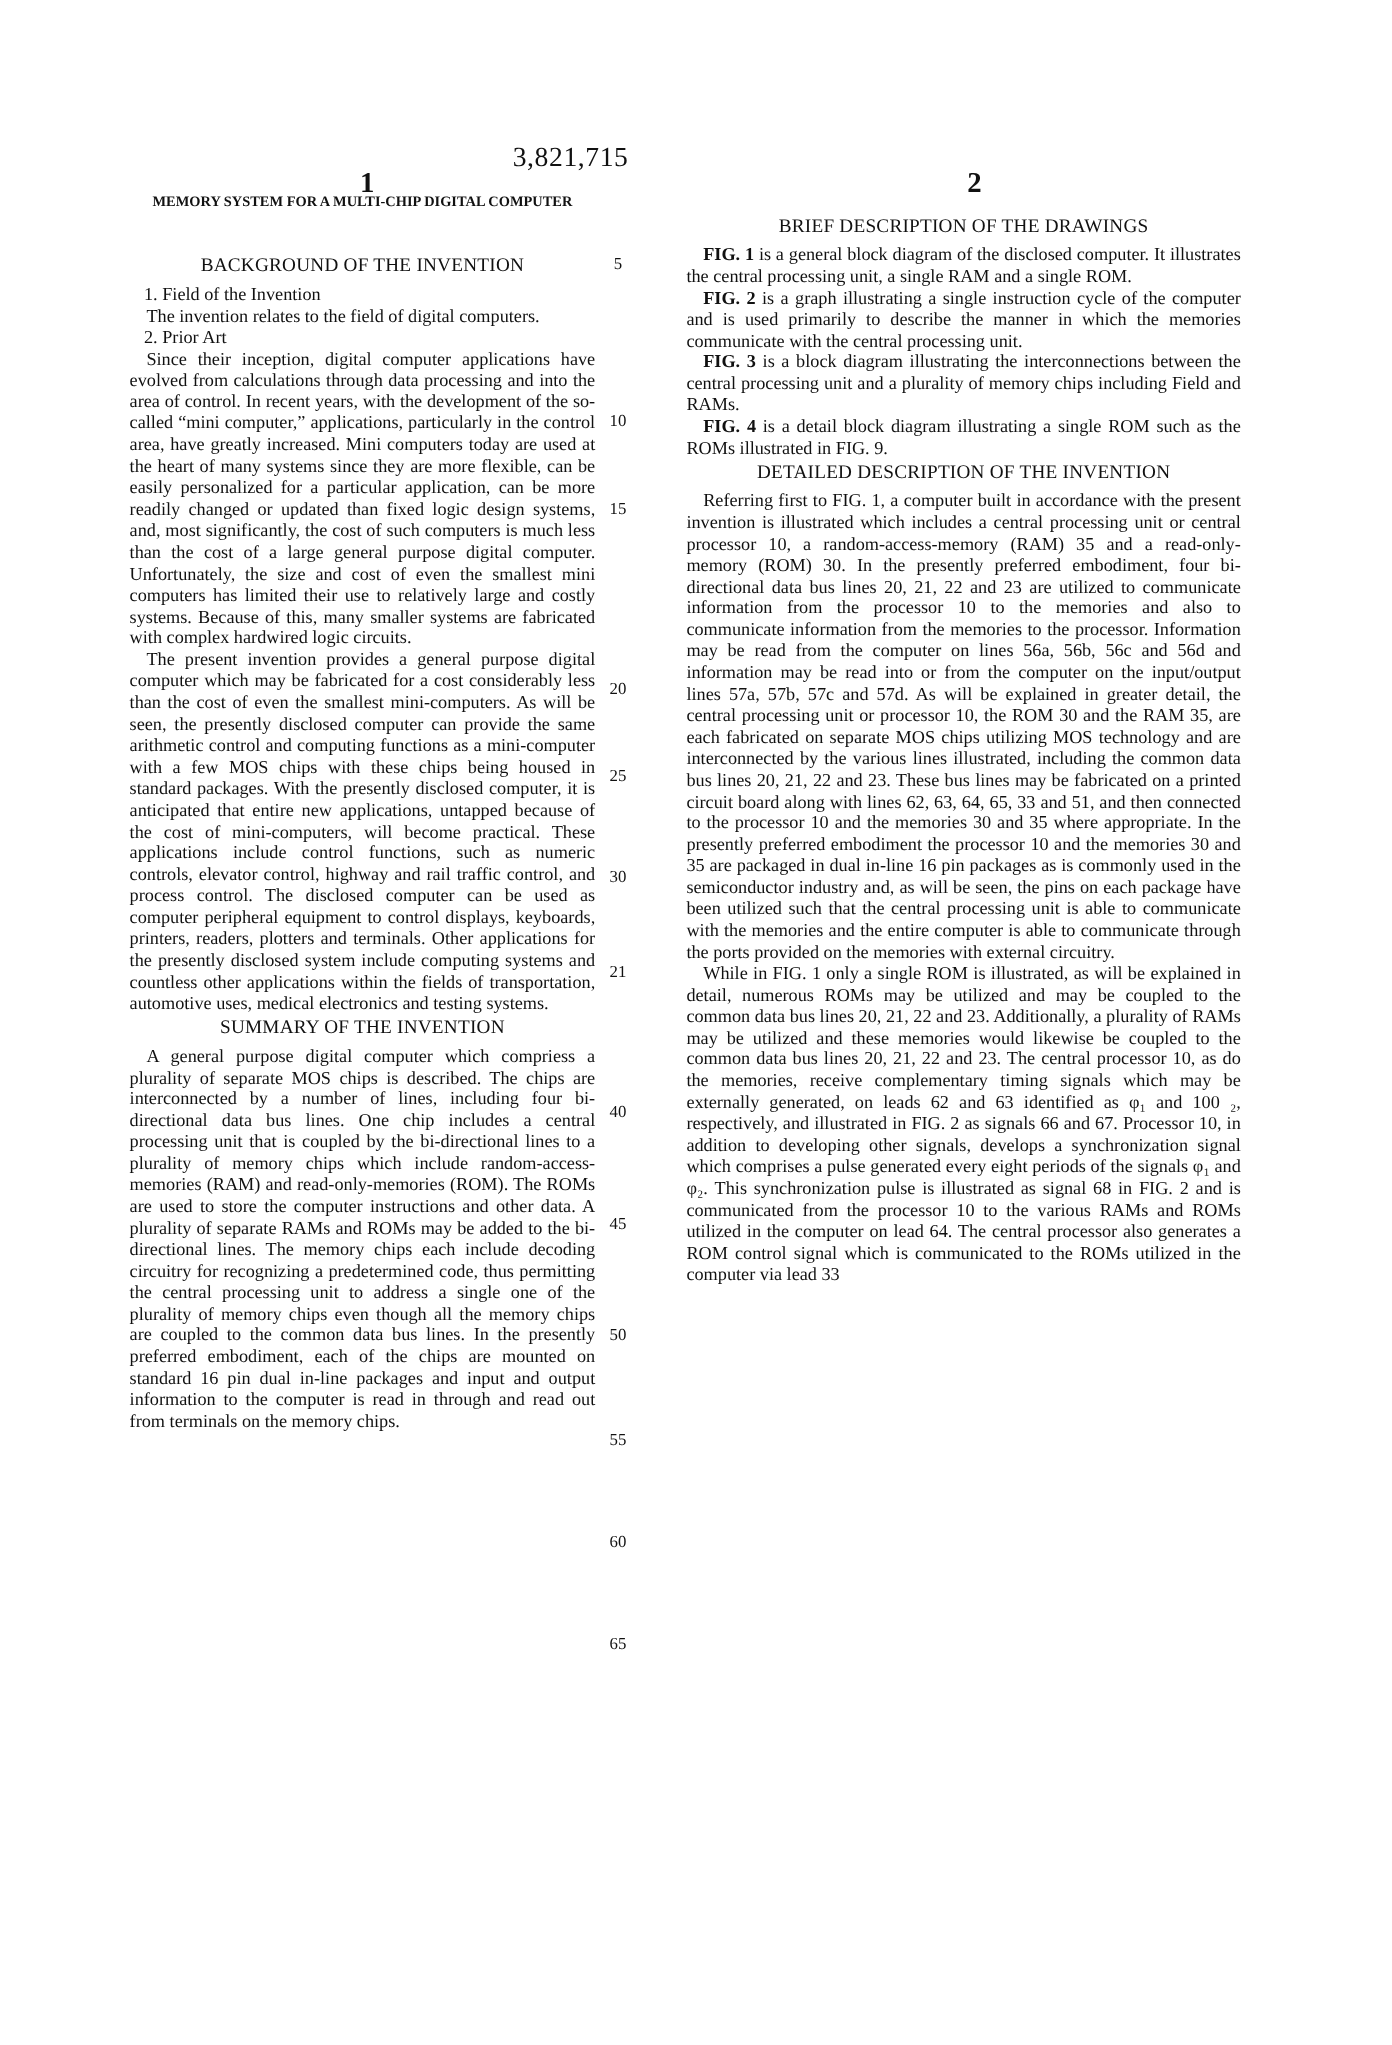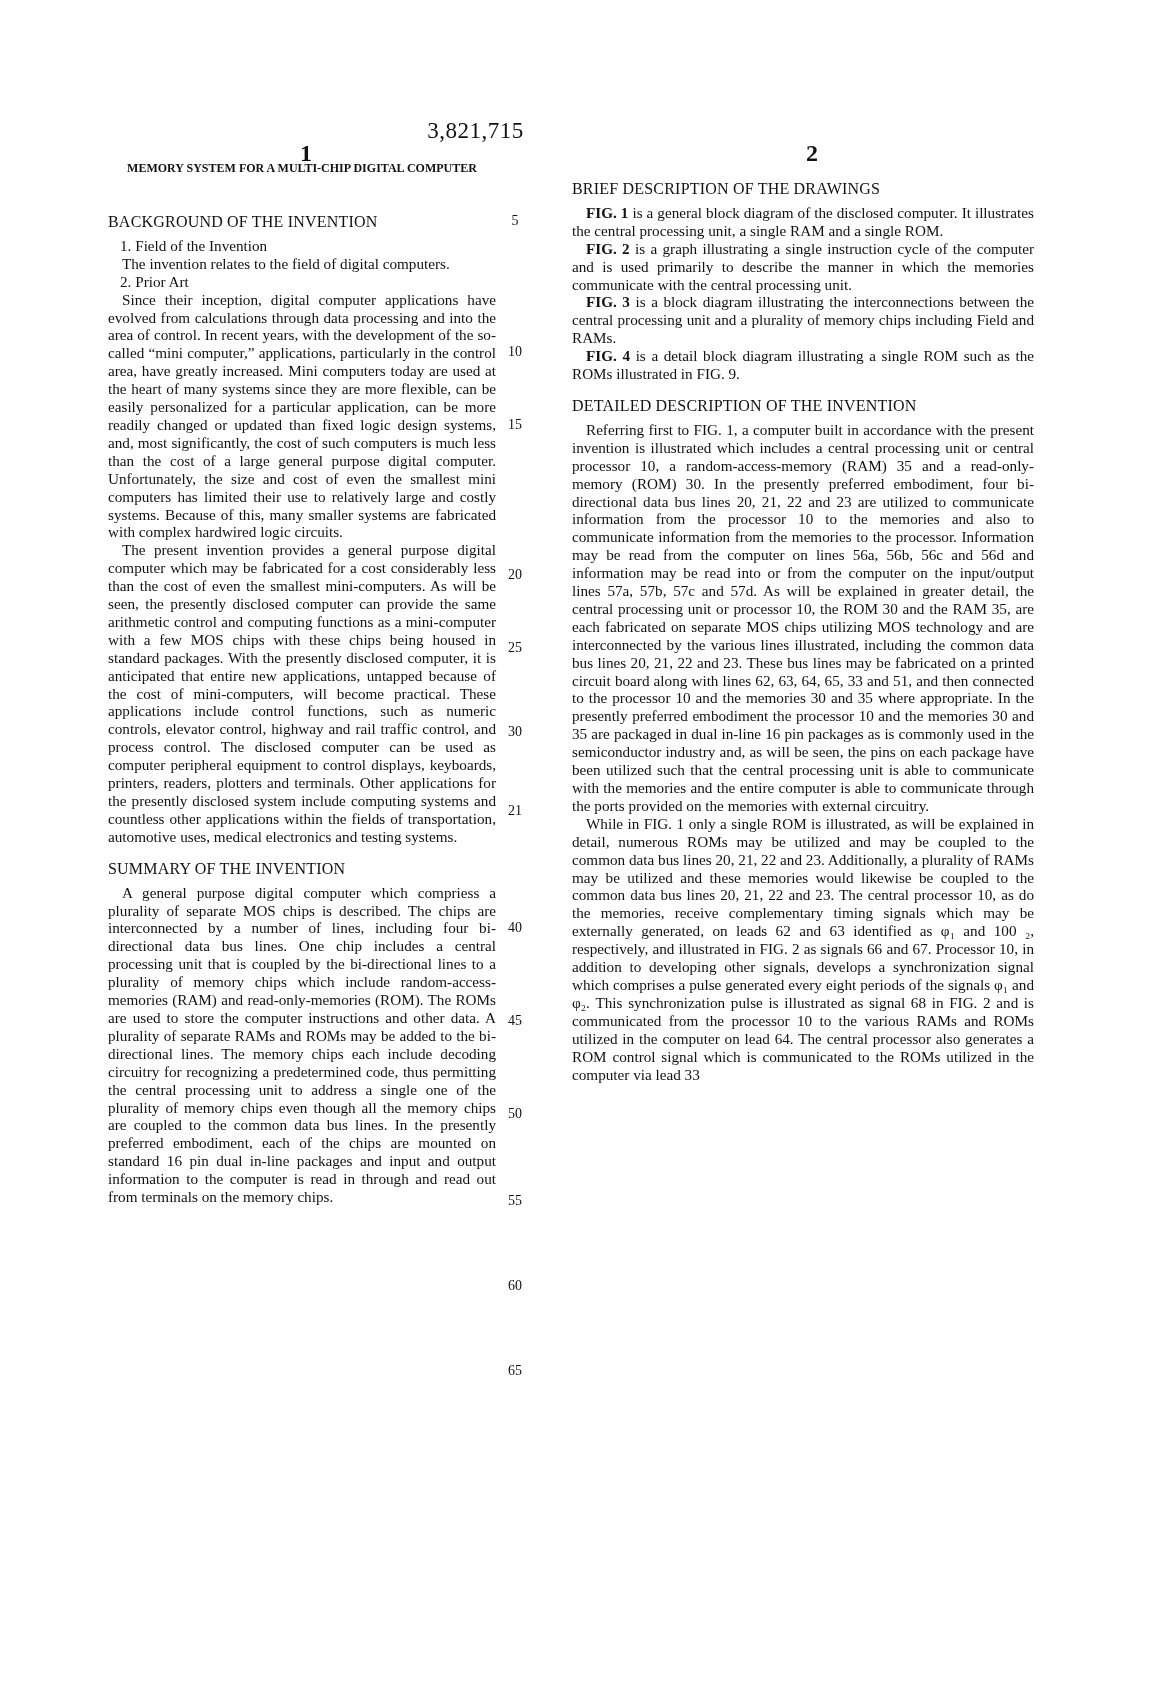--- a/index.html
+++ b/index.html
@@ -8,22 +8,22 @@
     font-family: "Liberation Serif", "DejaVu Serif", serif; color: #111;
   }
   .patno { position: absolute; top: 118px; left: 0; width: 951px; text-align: center; font-size: 23px; letter-spacing: 0.5px; }
   .colnum { position: absolute; top: 140px; font-size: 24px; font-weight: bold; }
   .colnum.left { left: 300px; }
   .colnum.right { left: 806px; }
   .col { position: absolute; font-size: 15.2px; line-height: 17.9px; text-align: justify; }
   .col.left { left: 108px; width: 388px; top: 160px; }
   .col.right { left: 572px; width: 462px; top: 180px; }
   .title { text-align: center; font-weight: bold; font-size: 12px; line-height: 17px; margin: 0 0 36px 0; text-transform: uppercase; }
-  .hdr { text-align: left; font-size: 16px; margin: 0 0 6px 0; text-transform: uppercase; letter-spacing: 0.2px; }
-  .hdr.gap { margin-top: 14px; }
+  .hdr { text-align: center; font-size: 16px; margin: 0 0 6px 0; text-transform: uppercase; letter-spacing: 0.2px; }
+  .hdr.gap { margin-top: 2px; }
   .sub { margin: 0; text-indent: 12px; }
   p { margin: 0; text-indent: 14px; }
   .gutter { position: absolute; left: 500px; width: 30px; font-size: 14px; text-align: center; }
   b { font-weight: bold; }
 </style>
 </head>
 <body>
 
 <div class="patno">3,821,715</div>
 <div class="colnum left">1</div>

